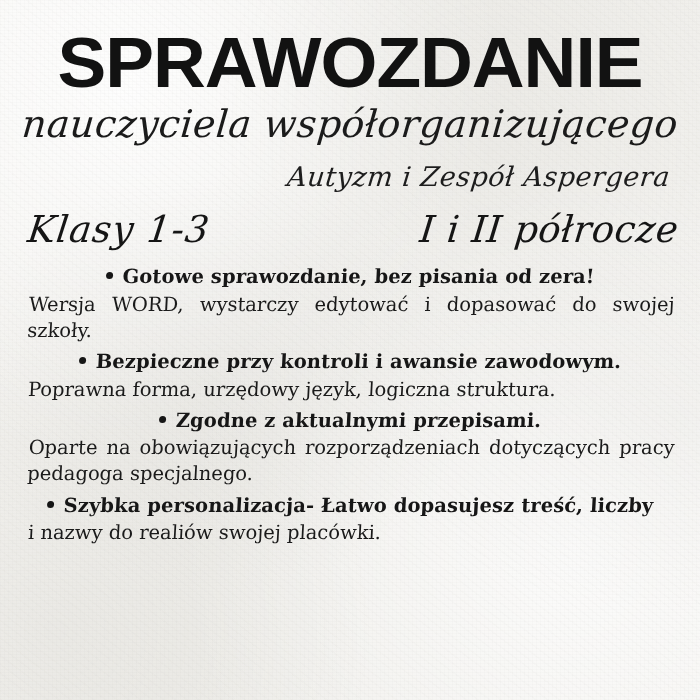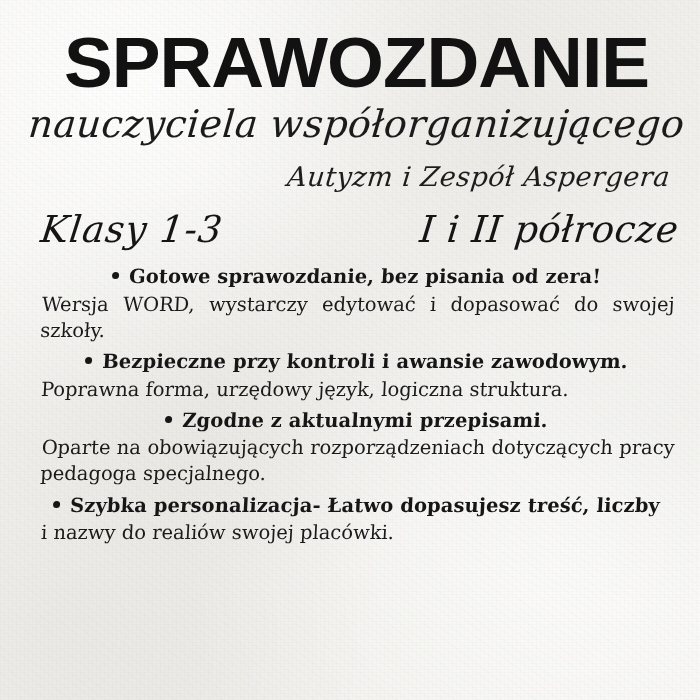--- a/index.html
+++ b/index.html
@@ -45,21 +45,21 @@
       radial-gradient(ellipse at 70% 20%, rgba(200,198,192,0.22) 0%, rgba(0,0,0,0) 40%),
       radial-gradient(ellipse at 8% 90%, rgba(185,183,176,0.25) 0%, rgba(0,0,0,0) 35%),
       radial-gradient(ellipse at 95% 60%, rgba(195,193,186,0.22) 0%, rgba(0,0,0,0) 32%);
   }
   .content {
     position: relative;
     z-index: 2;
     width: 100%;
     height: 100%;
     box-sizing: border-box;
-    padding: 18px 12px 8px 25px;
+    padding: 18px 12px 8px 12px;
   }
 
   
   .title {
     text-align: center;
     font-family: "Liberation Sans", sans-serif;
     font-weight: bold;
     font-size: 71px;
     letter-spacing: -1px;
     color: #121212;

